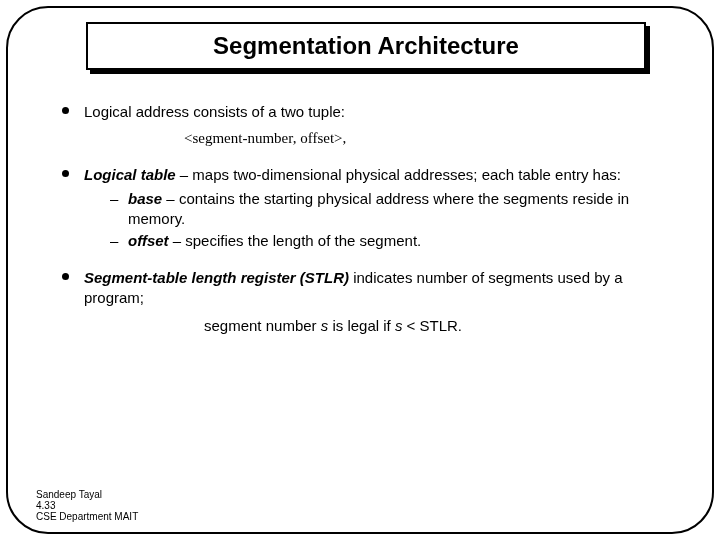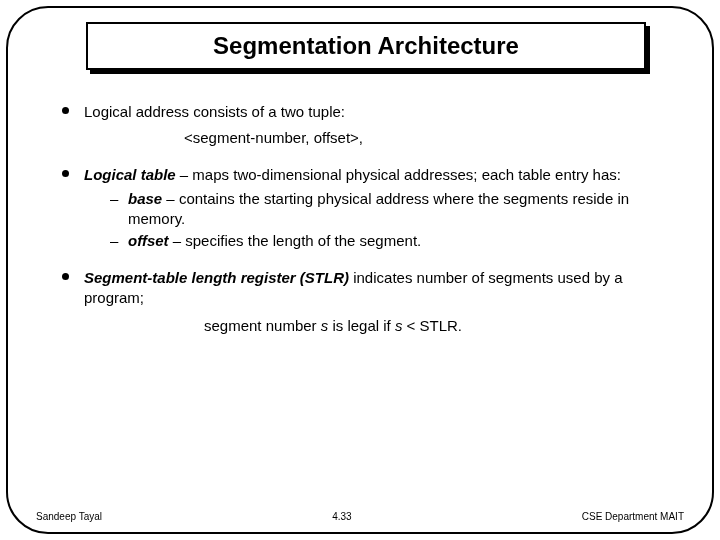--- a/index.html
+++ b/index.html
@@ -71,20 +71,21 @@
     top: 5px;
     width: 7px;
     height: 7px;
     background: #000;
     border-radius: 50%;
   }
   .tuple-line {
     padding-left: 100px;
     margin-top: 6px;
     margin-bottom: 6px;
+    font-family: Liberation Serif, serif;
   }
   ul.dashes {
     list-style: none;
     padding-left: 26px;
     margin-top: 4px;
   }
   ul.dashes > li {
     position: relative;
     padding-left: 18px;
     margin-bottom: 2px;
@@ -104,20 +105,21 @@
   .ital { font-style: italic; }
   .bold { font-weight: bold; }
   .footer {
     position: absolute;
     bottom: 10px;
     left: 28px;
     right: 28px;
     display: flex;
     justify-content: space-between;
     font-size: 10px;
+    flex-direction: column;
   }
 </style>
 </head>
 <body>
 
 <div class="slide-frame">
 
   <div class="title-shadow">
     <div class="title-box-shadow"></div>
     <div class="title-box">Segmentation Architecture</div>

